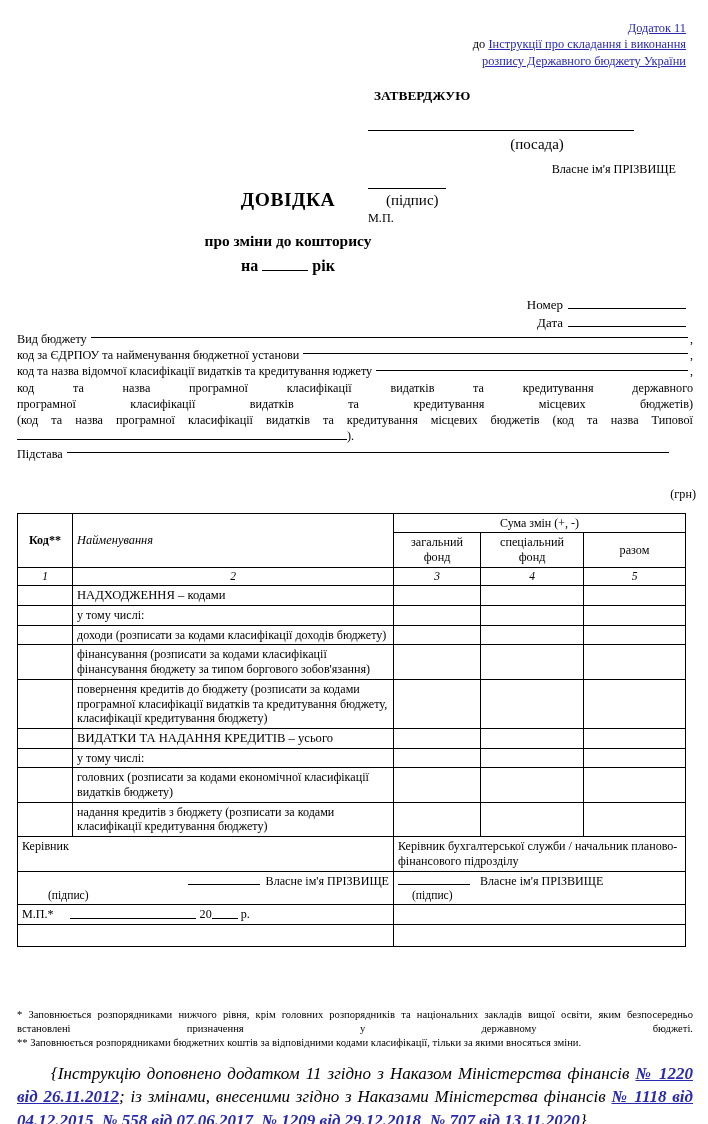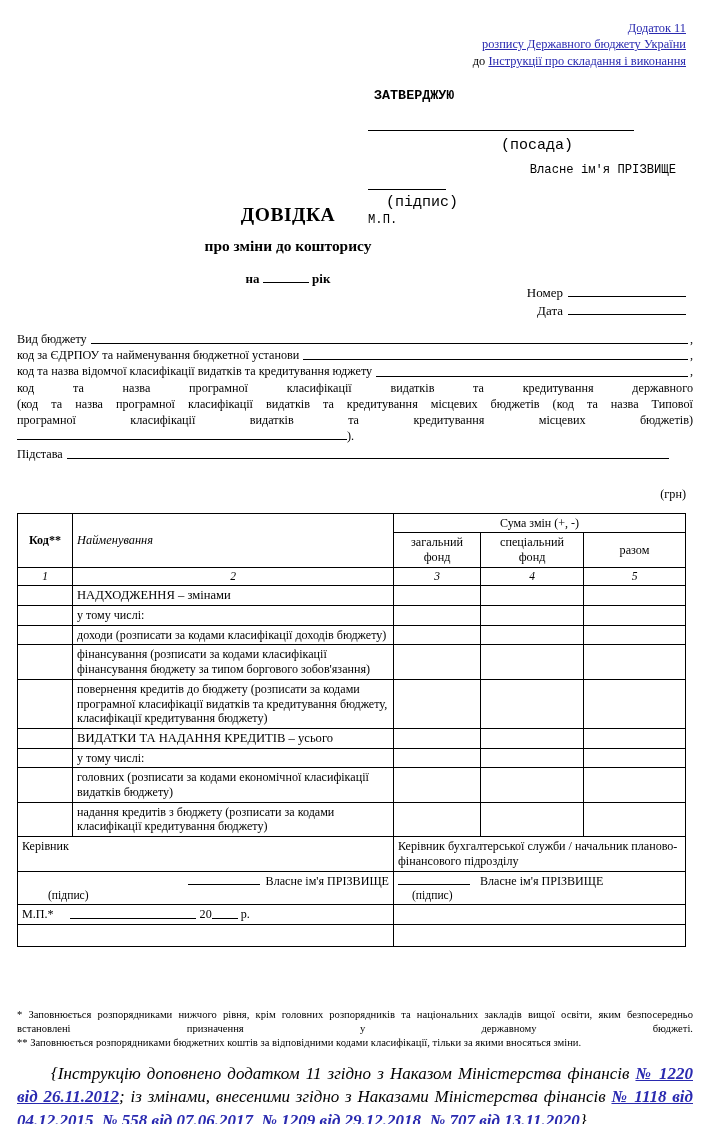--- a/index.html
+++ b/index.html
@@ -38,21 +38,20 @@
   .appendix .ln { display: block; white-space: nowrap; }
   .appendix .lnk { text-decoration: underline; }
   .appendix .plain { color: #000; text-decoration: none; }
 
   
   .approve {
     position: absolute;
     top: 88px;
     left: 368px;
     width: 320px;
-    font-family: Liberation Mono, monospace;
   }
   .approve-title {
     font-weight: bold;
     font-size: 13.4px;
     margin-left: 6px;
   }
   .rule {
     display: inline-block;
     border-bottom: 1px solid #000;
     height: 0.85em;
@@ -64,71 +63,72 @@
   .posada-row { text-align: center; padding-left: 18px; margin-top: 1px; }
   .name-row { margin-top: 9px; text-align: right; padding-right: 12px; }
   .sign-row { margin-top: 1px; }
   .sign-row .rule { width: 78px; }
   .sign-cap { margin-left: 18px; }
   .mp { margin-top: 1px; }
 
   
   .doc-title {
     position: absolute;
-    top: 203px;
+    top: 188px;
     left: 0;
     width: 576px;
     text-align: center;
     font-weight: bold;
   }
   .doc-title .t1 { font-size: 19.5px; letter-spacing: 0.5px; }
-  .doc-title .t2 { font-size: 15.4px; margin-top: 11px; }
-  .doc-title .t3 { font-size: 13px; margin-top: 16px; }
+  .doc-title .t2 { font-size: 15.4px; margin-top: 21px; }
+  .doc-title .t3 { font-size: 16px; margin-top: 6px; }
   .doc-title .t3 .rule { width: 46px; }
 
   
   .numdate {
     position: absolute;
-    top: 284px;
+    top: 296px;
     right: 22px;
     text-align: right;
     font-size: 13px;
     line-height: 1.42;
   }
   .numdate .rule { width: 118px; margin-left: 5px; }
 
   
   .fields {
     position: absolute;
     top: 331px;
     left: 17px;
     width: 676px;
     font-size: 12.2px;
     line-height: 1.33;
   }
   .fld-just {
     display: flex;
     justify-content: space-between;
+    align-items: center;
   }
   .grow-rule {
     flex: 1 1 auto;
     border-bottom: 1px solid #000;
     margin: 0 2px 3px 4px;
   }
   .para-just {
     text-align: justify;
     text-align-last: justify;
   }
   .r-md { width: 330px; }
 
   .pidstava { margin-top: 1px; }
   .grn {
     position: absolute;
     top: 487px;
-    right: 22px;
+    right: 12px;
     font-size: 12.2px;
   }
 
   
   table.main {
     position: absolute;
     top: 513px;
     left: 17px;
     width: 669px;
     border-collapse: collapse;
@@ -212,22 +212,22 @@
   }
   .amend .indent { display: inline-block; width: 34px; }
 </style>
 </head>
 <body>
 
 <div class="page">
 
   <div class="appendix">
     <span class="ln lnk">Додаток 11</span>
+    <span class="ln"><span class="plain">до </span><span class="lnk">Інструкції про складання і виконання</span></span>
     <span class="ln lnk">розпису Державного бюджету України</span>
-    <span class="ln"><span class="plain">до </span><span class="lnk">Інструкції про складання і виконання</span></span>
   </div>
 
   <div class="approve">
     <div class="approve-title">ЗАТВЕРДЖУЮ</div>
     <div class="approve-line1"><span class="rule"></span></div>
     <div class="posada-row cap">(посада)</div>
     <div class="name-row">Власне ім'я ПРІЗВИЩЕ</div>
     <div class="sign-row"><span class="rule"></span></div>
     <div class="cap sign-cap">(підпис)</div>
     <div class="mp">М.П.</div>
@@ -260,22 +260,22 @@
 
     <div class="fld-just">
       <span>код та назва відомчої класифікації видатків та кредитування юджету</span>
         <span class="grow-rule"></span>
         <span>,</span>
     </div>
 
     <div class="para-just">код та назва програмної класифікації видатків та кредитування державного</div>
 
 
+    <div class="para-just">програмної класифікації видатків та кредитування місцевих бюджетів)</div>
     <div class="para-just">(код та назва програмної класифікації видатків та кредитування місцевих бюджетів (код та назва Типової</div>
-    <div class="para-just">програмної класифікації видатків та кредитування місцевих бюджетів)</div>
     <div><span class="rule" style="width:330px"></span><span>).</span></div>
 
     <div class="pidstava fld-just" style="padding-right:22px">
       <span>Підстава</span>
         <span class="grow-rule"></span>
     </div>
   </div>
 
   <div class="grn">(грн)</div>
 
@@ -294,21 +294,21 @@
     <tr>
       <td class="colnum">1</td>
       <td class="colnum">2</td>
       <td class="colnum">3</td>
       <td class="colnum">4</td>
       <td class="colnum">5</td>
     </tr>
 
     <tr>
       <td></td>
-      <td class="cell-bold">НАДХОДЖЕННЯ – змінами</td>
+      <td class="cell-bold">НАДХОДЖЕННЯ – кодами</td>
       <td></td>
       <td></td>
       <td></td>
     </tr>
     <tr>
       <td></td>
       <td>у тому числі:</td>
       <td></td>
       <td></td>
       <td></td>

